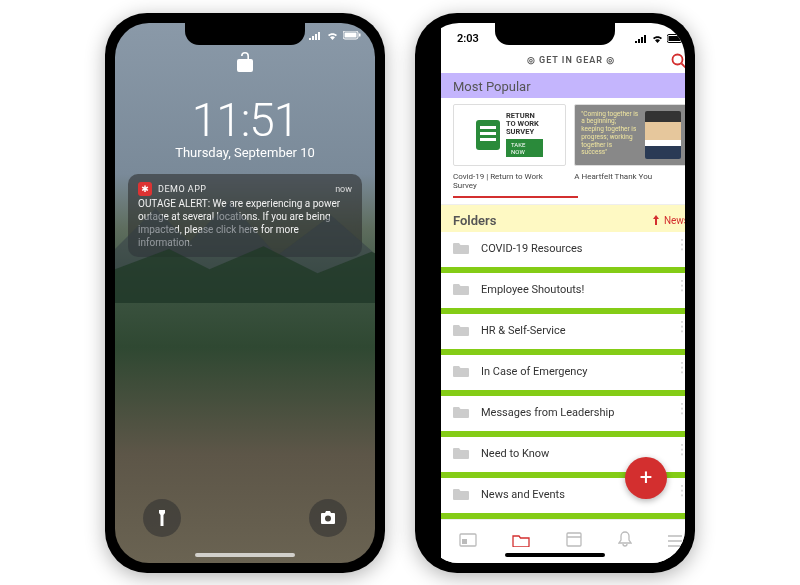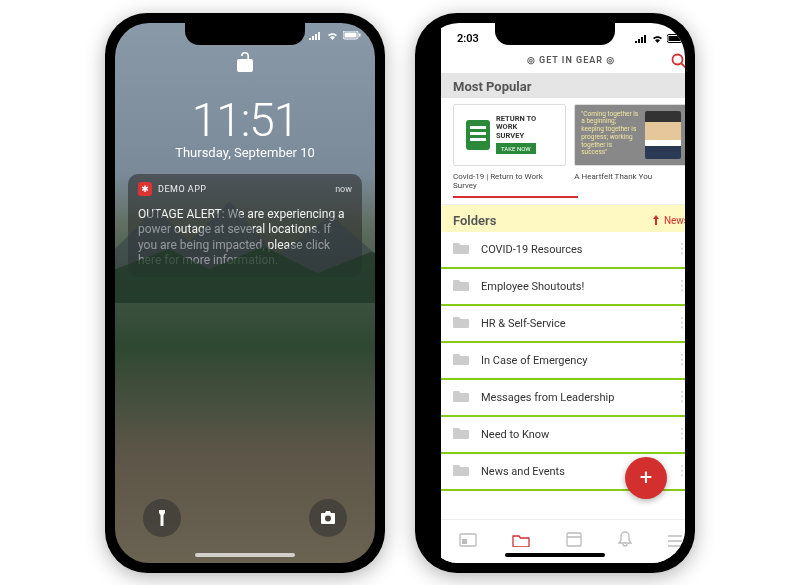--- a/index.html
+++ b/index.html
@@ -68,21 +68,21 @@
     backdrop-filter: blur(4px);
   }
   .notif-head { display: flex; align-items: center; gap: 6px; }
   .notif-appicon {
     width: 14px; height: 14px; border-radius: 3px;
     background: #d33; display: flex; align-items: center; justify-content: center;
     font-size: 9px; color: #fff;
   }
   .notif-appname { font-size: 9px; letter-spacing: 0.5px; color: #eee; flex: 1; }
   .notif-time { font-size: 9px; color: #ddd; }
-  .notif-body { font-size: 12px; color: #f2f2f2; line-height: 1.3; margin-top: 11px; }
+  .notif-body { font-size: 10px; color: #f2f2f2; line-height: 1.3; margin-top: 1px; }
   .lock-bottom {
     position: absolute; bottom: 26px; left: 0; right: 0;
     display: flex; justify-content: space-between; padding: 0 28px;
   }
   .round-btn {
     width: 38px; height: 38px; border-radius: 50%;
     background: rgba(50,50,50,0.6);
     display: flex; align-items: center; justify-content: center;
     color: #fff;
   }
@@ -101,27 +101,27 @@
     padding: 6px 16px 2px; font-size: 11px; font-weight: 600; color: #000;
     height: 28px;
   }
   .sig { display: flex; gap: 3px; align-items: center; }
   .app-header {
     display: flex; align-items: center; justify-content: center;
     padding: 4px 28px 8px; position: relative;
     font-size: 9px; letter-spacing: 1px; font-weight: 600; color: #555;
   }
   .search-icon { position: absolute; right: 14px; top: 2px; color: #d32f2f; }
-  .section-title { font-size: 13px; font-weight: 700; color: #555; padding: 6px 12px 4px; background:#e5e5e5; }
+  .section-title { font-size: 13px; font-weight: 400; color: #555; padding: 6px 12px 4px; background:#c4b5fd; }
   .carousel {
     display: flex; gap: 8px; padding: 6px 12px 4px; overflow: hidden;
   }
   .card {
     flex: 0 0 48%; height: 62px; border: 1px solid #ddd; border-radius: 2px;
-    display: flex; align-items: center; padding: 12px; gap: 6px; font-size: 8px;
+    display: flex; align-items: center; padding: 22px; gap: 6px; font-size: 8px;
     background:#fff;
   }
   
   .checklist-icon { width: 24px; height: 30px; background:#2a8a3a; border-radius:3px; position:relative; flex:0 0 24px;}
   .checklist-icon::after{content:"";position:absolute;top:6px;left:4px;right:4px;height:3px;background:#fff;box-shadow:0 6px 0 #fff,0 12px 0 #fff;}
   .survey-txt { font-weight:700; color:#333; font-size:7.5px; line-height:1.1;}
   .take-now { background:#2a8a3a; color:#fff; padding:2px 5px; font-size:6px; margin-top:3px; display:inline-block;}
   
   .card2 { background:#888; color:#fff; font-size:6.5px; line-height:1.2; padding:6px; align-items:flex-start;}
   .quote { flex:1; color:#f0e6a0;}
@@ -134,22 +134,22 @@
   .red-line { height:2px; background:#d32f2f; width:48%; margin:2px 0 0 12px;}
   .divider { height:1px; background:#eee; margin-top:6px;}
   .folders-head {
     display:flex; justify-content:space-between; align-items:center;
     padding: 8px 12px 4px; background:#fef9c3;
   }
   .folders-title { font-size:13px; font-weight:600; color:#555;}
   .sort-btn { color:#d32f2f; font-size:10px; display:flex; align-items:center; gap:3px;}
   .folder-list { flex:1; overflow:hidden;}
   .folder-row {
-    display:flex; align-items:center; padding: 10px 12px;
-    border-bottom:2px solid #84cc16; font-size:11px; color:#333;
+    display:flex; align-items:flex-start; padding: 10px 12px;
+    border-bottom:6px solid #84cc16; font-size:11px; color:#333;
   }
   .folder-ic { color:#bbb; margin-right:12px;}
   .folder-name { flex:1;}
   .kebab { color:#ccc; font-size:14px; line-height:0.4;}
   .fab {
     position:absolute; bottom: 64px; right: 18px;
     width:42px; height:42px; border-radius:50%; background:#d32f2f;
     display:flex; align-items:center; justify-content:center; color:#fff;
     box-shadow:0 2px 6px rgba(0,0,0,0.3); font-size:22px;
   }

